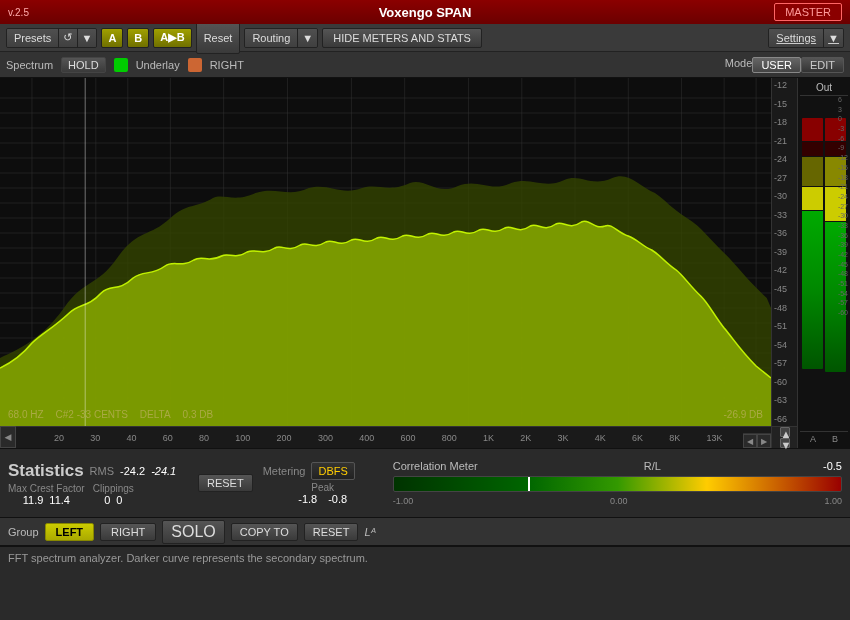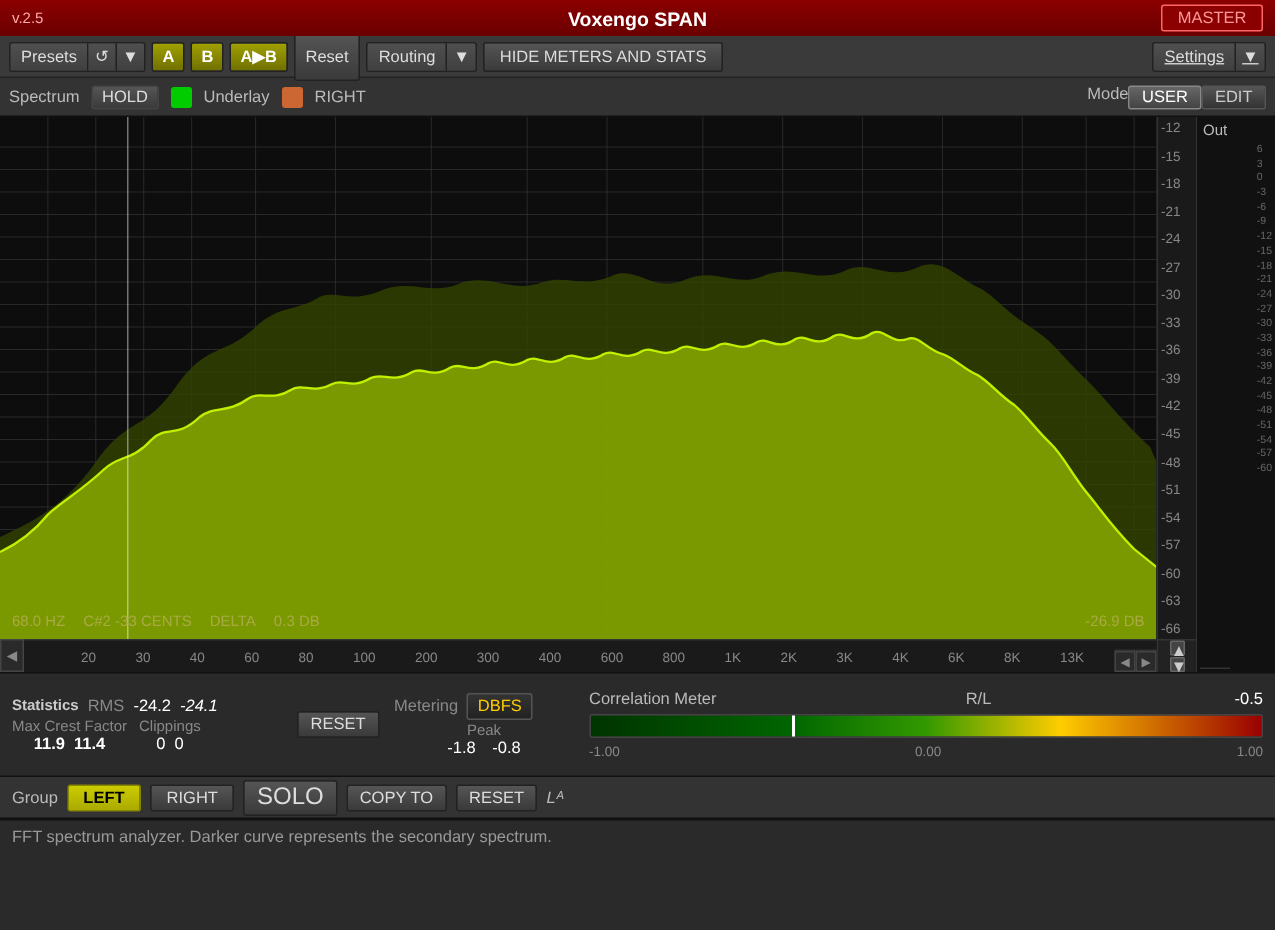--- a/index.html
+++ b/index.html
@@ -275,21 +275,21 @@
       height: 70px;
       display: flex;
       align-items: center;
       padding: 4px 8px;
       gap: 10px;
       border-top: 1px solid #111;
       border-bottom: 1px solid #111;
     }
     .stats-title {
       color: #ccc;
-      font-size: 10px;
+      font-size: 17px;
       font-weight: bold;
     }
     .reset-btn-sm {
       background: linear-gradient(180deg, #555 0%, #3a3a3a 100%);
       border: 1px solid #222;
       color: #ddd;
       padding: 2px 8px;
       font-size: 11px;
       cursor: pointer;
       border-radius: 2px;
@@ -612,21 +612,21 @@
     </div>
 
     <div id="scroll-left-btn">◀</div>
 
     <div id="nav-arrows" style="position:absolute;bottom:0;right:26px;display:flex;background:#1a1a1a;border-top:1px solid #333;">
       <div class="nav-arrow">◀</div>
       <div class="nav-arrow">▶</div>
     </div>
   </div>
 
-  <div id="vu-meter" style="width:52px;background:#111;display:flex;flex-direction:row;position:relative;gap:20px;">
+  <div id="vu-meter" style="width:52px;background:#111;display:flex;flex-direction:column;position:relative;gap:20px;">
     <div id="vu-label" style="color:#bbb;font-size:10px;text-align:center;padding:2px;border-bottom:1px solid #333;">Out</div>
 
     <div style="flex:1;display:flex;gap:2px;padding:2px;position:relative;">
 
       <div style="flex:1;background:#111;position:relative;display:flex;flex-direction:column;justify-content:flex-end;">
 
         <div style="position:absolute;right:52px;top:0;font-size:7px;color:#666;height:100%;display:flex;flex-direction:column;justify-content:space-around;white-space:nowrap;">
         </div>
 
         <div style="height:8%;background:#880000;border-radius:1px 1px 0 0;margin-bottom:1px;"></div>
@@ -690,21 +690,21 @@
   <div style="display:flex;flex-direction:column;gap:2px;min-width:180px;">
     <div style="display:flex;align-items:center;gap:6px;">
       <span class="stats-title">Statistics</span>
       <span style="color:#888;font-size:11px;">RMS</span>
       <span style="color:#fff;font-size:11px;">-24.2</span>
       <span style="color:#fff;font-size:11px;font-style:italic;">-24.1</span>
     </div>
     <div style="display:flex;align-items:center;gap:8px;">
       <div style="display:flex;flex-direction:column;align-items:center;">
         <span style="color:#888;font-size:10px;">Max Crest Factor</span>
-        <div style="display:flex;gap:6px;font-weight:bold;">
+        <div style="display:flex;gap:6px;">
           <span style="color:#fff;font-size:11px;">11.9</span>
           <span style="color:#fff;font-size:11px;">11.4</span>
         </div>
       </div>
       <div style="display:flex;flex-direction:column;align-items:center;">
         <span style="color:#888;font-size:10px;">Clippings</span>
         <div style="display:flex;gap:6px;">
           <span style="color:#fff;font-size:11px;">0</span>
           <span style="color:#fff;font-size:11px;">0</span>
         </div>

